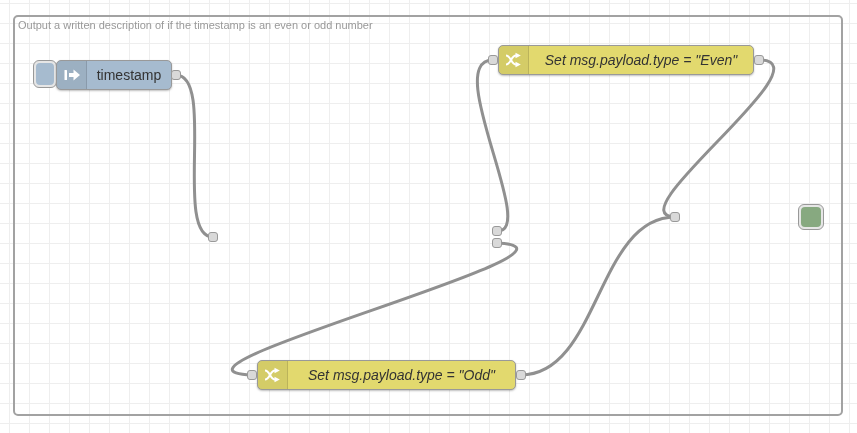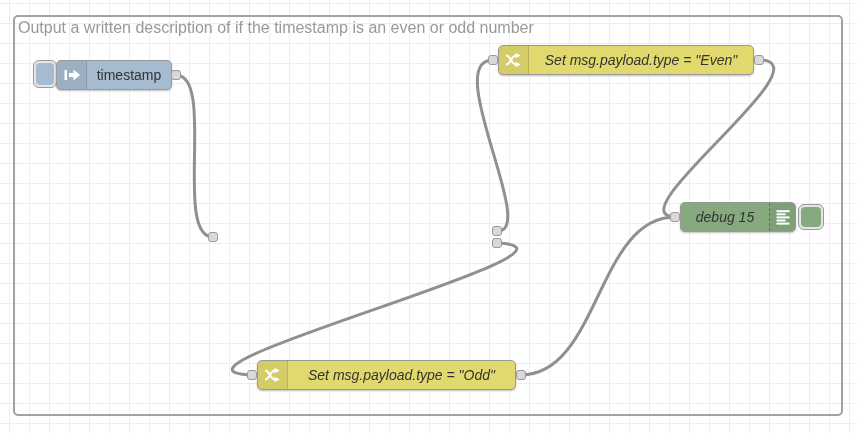--- a/index.html
+++ b/index.html
@@ -15,21 +15,21 @@
     background-size:20px 20px;
     background-position:9px 3px;
   }
 
   .group-box {
     position:absolute; left:13px; top:15px; width:830px; height:401px;
     border:2px solid #a2a2a2; border-radius:5px;
   }
   .group-label {
     position:absolute; left:3px; top:2px;
-    font-size:16px; color:#999999; white-space:nowrap;
+    font-size:11px; color:#999999; white-space:nowrap;
   }
 
   .wires { position:absolute; left:0; top:0; width:857px; height:433px; }
   .wires path { stroke:#909090; stroke-width:3; fill:none; stroke-linecap:round; }
 
   .node {
     position:absolute; height:30px;
     border:1px solid #999999; border-radius:5px;
     box-shadow:0 1px 2px rgba(0,0,0,0.25);
     display:flex; align-items:stretch;
@@ -123,30 +123,18 @@
         <path d="M2 5.5 C7 5.5 7 14.5 12 14.5" fill="none" stroke="#ffffff" stroke-width="2"></path>
         <path d="M11.5 2.7 L16.8 5.5 L11.5 8.3 z" fill="#ffffff"></path>
         <path d="M11.5 11.7 L16.8 14.5 L11.5 17.3 z" fill="#ffffff"></path>
       </svg>
     </div>
     <div class="node-label italic">Set msg.payload.type = "Odd"</div>
   </div>
   <div class="port" style="left:247px; top:370px;"></div>
   <div class="port" style="left:516px; top:370px;"></div>
 
-  <div class="node node-debug" style="left:680px; top:202px; width:116px;">
-    <div class="node-label italic">debug 15</div>
-    <div class="icon-region icon-right">
-      <svg class="icon-svg" width="20" height="20" viewBox="0 0 20 20">
-        <rect x="3.5" y="3.2" width="13" height="2" fill="#ffffff"></rect>
-        <rect x="3.5" y="6.3" width="9" height="2" fill="#ffffff"></rect>
-        <rect x="3.5" y="9.4" width="13" height="2" fill="#ffffff"></rect>
-        <rect x="3.5" y="12.5" width="9" height="2" fill="#ffffff"></rect>
-        <rect x="3.5" y="15.6" width="13" height="2" fill="#ffffff"></rect>
-      </svg>
-    </div>
-  </div>
   <div class="port" style="left:670px; top:212px;"></div>
   <div class="node-button" style="left:798px; top:204px; width:26px; height:26px;">
     <div class="btn-inner btn-debug-inner"></div>
   </div>
 
 </div>
 
 </body></html>

